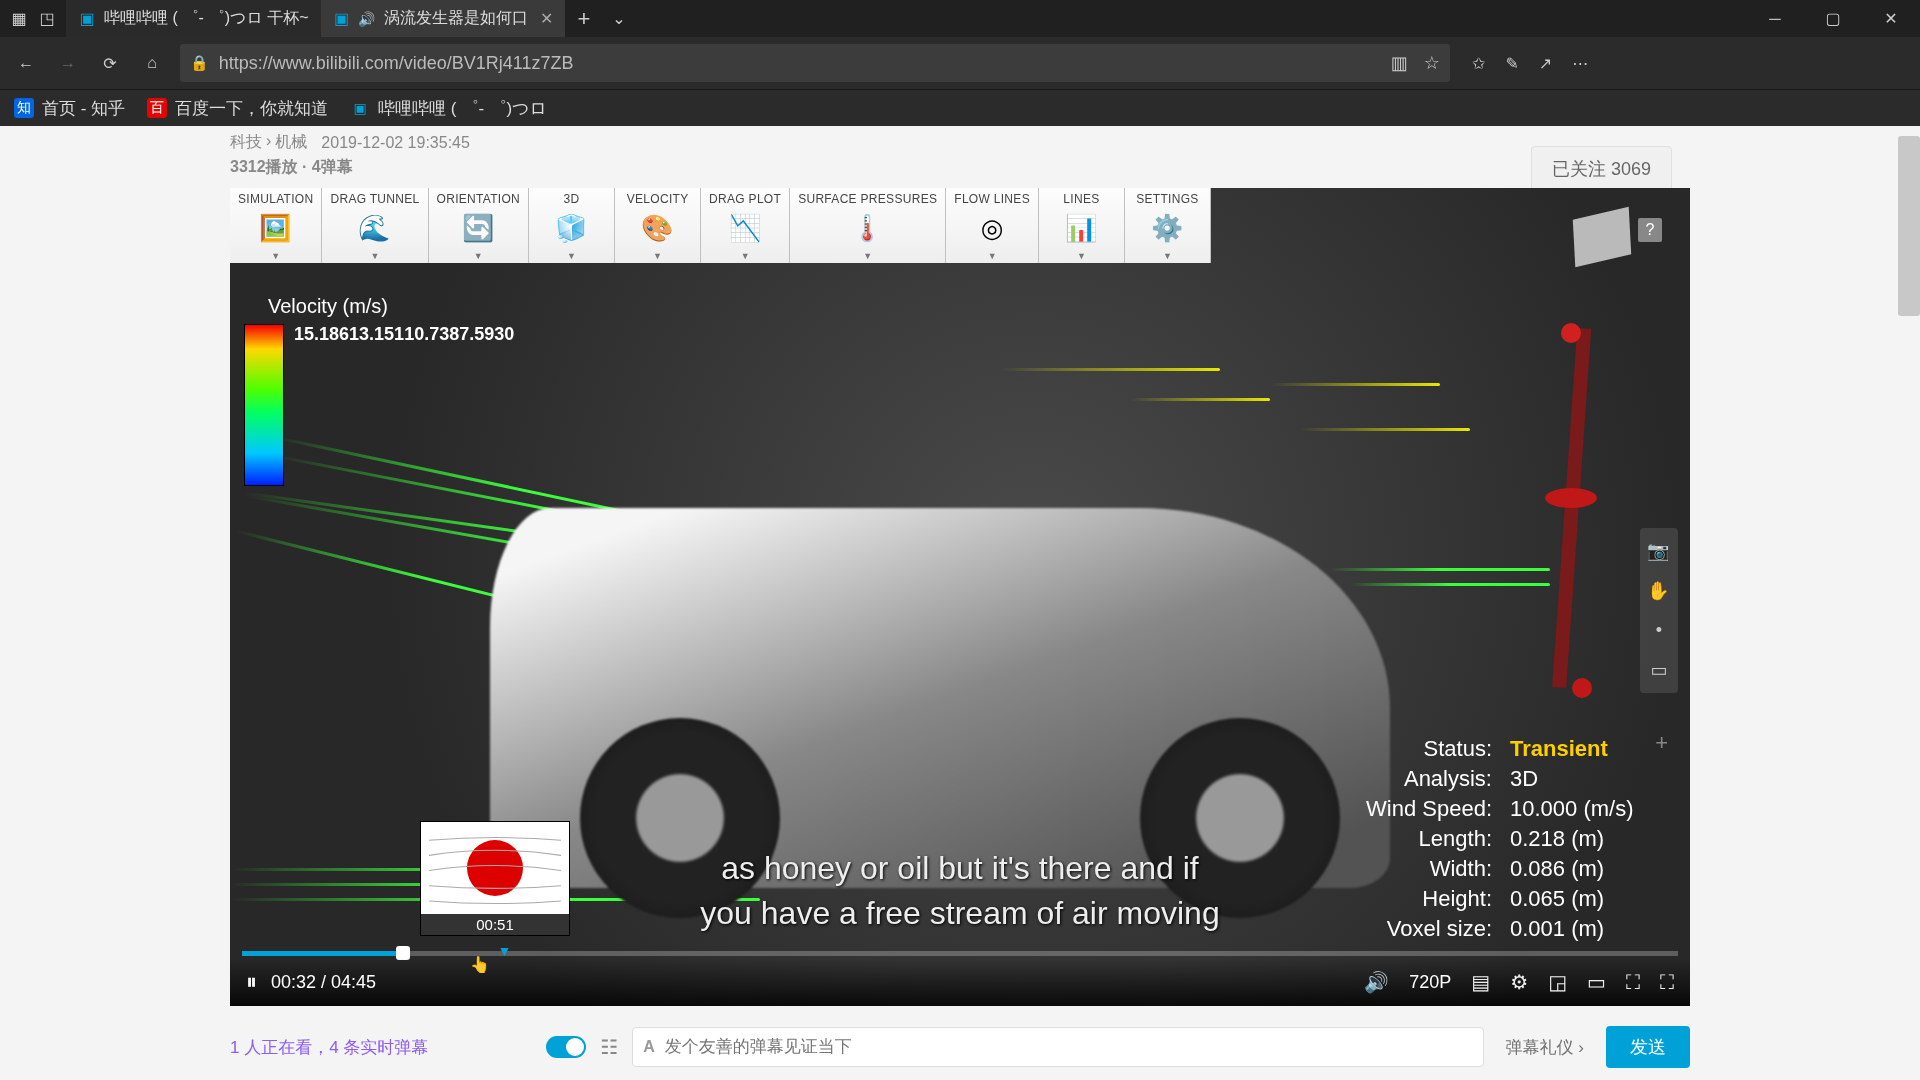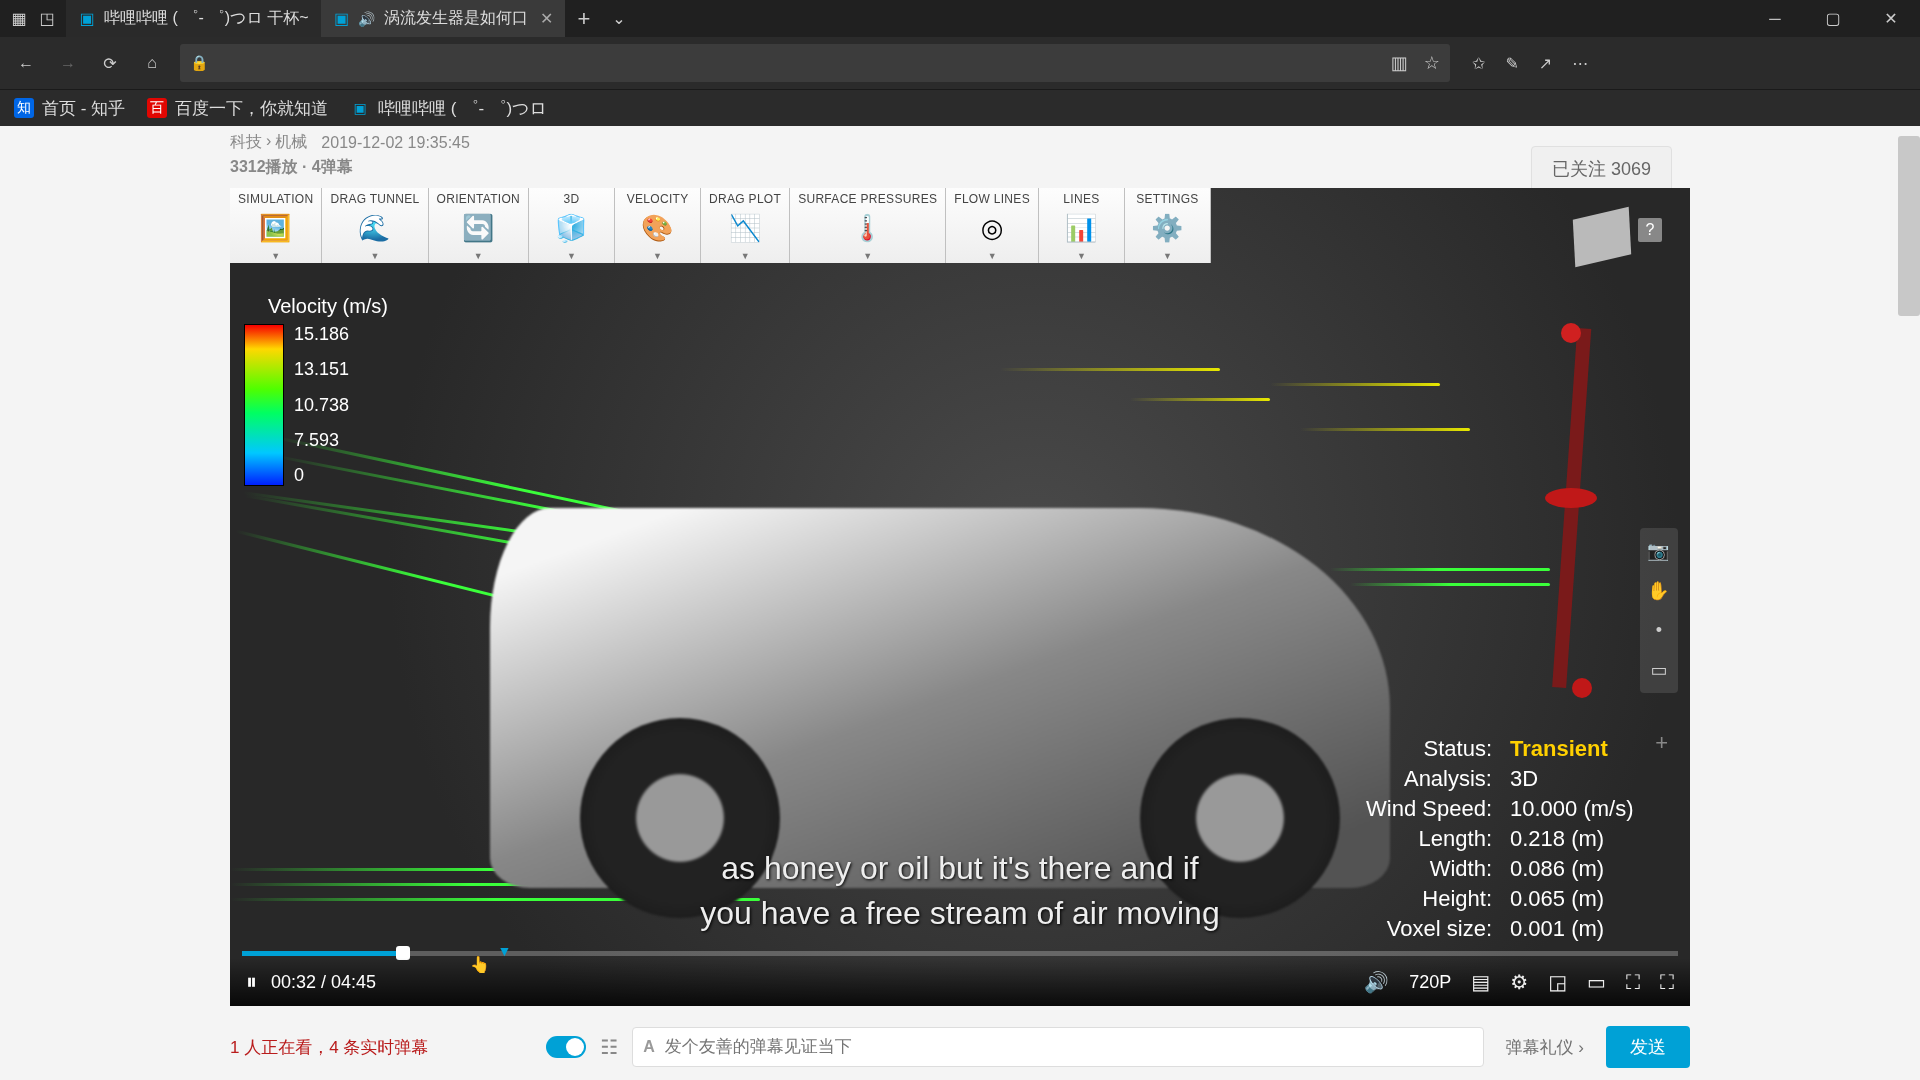--- a/index.html
+++ b/index.html
@@ -60,21 +60,21 @@
     .sim-canvas { position: absolute; inset: 0; background: radial-gradient(circle at 55% 45%, #4a4a4a 0%, #282828 70%); }
     
     .help-icon { position: absolute; top: 30px; right: 28px; width: 24px; height: 24px; background: #888; color: #fff; display: flex; align-items: center; justify-content: center; font-size: 16px; border-radius: 2px; }
     .view-cube { position: absolute; top: 25px; right: 60px; width: 56px; height: 48px; background: #bababa; transform: skewY(-10deg) rotate(-3deg); }
     
     
     .velocity-legend { position: absolute; top: 107px; left: 14px; color: #fff; }
     .legend-title { font-size: 20px; font-weight: 500; margin-left: 24px; margin-bottom: 6px; }
     .legend-body { display: flex; gap: 10px; }
     .color-bar { width: 40px; height: 162px; background: linear-gradient(#f60000, #ffd800 15%, #4fff00 40%, #00ff62 55%, #00c8ff 80%, #0020ff); border: 1px solid #000; }
-    .legend-labels { display: flex; flex-direction: column; justify-content: space-between; font-size: 18px; color: #fff; padding: 0; }
+    .legend-labels { display: flex; flex-direction: row; justify-content: space-between; font-size: 18px; color: #fff; padding: 0; font-weight: bold; }
     
     
     .car-body { position: absolute; top: 320px; left: 260px; width: 900px; height: 380px; }
     .car-shape { width: 100%; height: 100%; background: linear-gradient(160deg, #f5f5f5 10%, #888 50%, #535353 90%); border-radius: 60px 250px 40px 40px / 120px 200px 30px 30px; filter: blur(1px); position: relative; }
     .wheel { position: absolute; width: 200px; height: 200px; border-radius: 50%; background: radial-gradient(circle, #999 30%, #222 32%, #222 60%, #111); bottom: -30px; }
     .wheel.front { right: 50px; }
     .wheel.rear { left: 90px; }
     
     .streamline { position: absolute; height: 3px; border-radius: 2px; }
     .sl-g { background: linear-gradient(90deg, transparent, #3aff3a, #3aff3a); }
@@ -114,21 +114,21 @@
     
     .player-controls { position: absolute; bottom: 0; left: 0; right: 0; height: 48px; display: flex; align-items: center; padding: 0 16px; gap: 14px; color: #fff; background: linear-gradient(transparent, rgba(0,0,0,0.8)); }
     .play-btn { font-size: 22px; }
     .time-display { font-size: 18px; font-family: Arial; }
     .controls-right { margin-left: auto; display: flex; align-items: center; gap: 20px; }
     .ctrl-icon { font-size: 20px; color: #eee; }
     .quality-label { font-size: 18px; font-weight: 500; }
     
     
     .danmaku-bar { display: flex; align-items: center; padding: 10px 0; gap: 14px; margin-top: 10px; }
-    .watching-info { color: #b91c1c; font-size: 17px; }
+    .watching-info { color: #8b5cf6; font-size: 17px; }
     .danmaku-toggle { width: 40px; height: 22px; background: #00a1d6; border-radius: 11px; position: relative; }
     .danmaku-toggle::after { content: ''; position: absolute; right: 2px; top: 2px; width: 18px; height: 18px; background: #fff; border-radius: 50%; }
     .danmaku-settings-icon { color: #888; font-size: 20px; }
     .danmaku-input-wrap { flex: 1; display: flex; align-items: center; border: 1px solid #ddd; border-radius: 4px; height: 40px; padding: 0 10px; gap: 10px; background: #fff; }
     .danmaku-input-wrap input { flex: 1; border: none; outline: none; font-size: 17px; color: #555; }
     .danmaku-gift { color: #737373; font-size: 17px; padding: 0 8px; }
     .send-btn { background: #00a1d6; color: #fff; border: none; padding: 9px 24px; font-size: 18px; border-radius: 4px; }
     .cursor-pointer { position: absolute; bottom: 32px; left: 240px; font-size: 16px; }
   </style>
 </head>
@@ -158,20 +158,21 @@
   </div>
 </div>
 
 <div class="browser-nav">
   <div class="nav-icon">←</div>
   <div class="nav-icon disabled">→</div>
   <div class="nav-icon">⟳</div>
   <div class="nav-icon">⌂</div>
   <div class="url-bar">
     <span class="lock-icon">🔒</span>
+    <input value="https://www.bilibili.com/video/BV1Rj411z7ZB" style="">
     <div class="url-right-icons">
       <span>▥</span>
       <span>☆</span>
     </div>
   </div>
   <div class="nav-right">
     <span>✩</span>
     <span>✎</span>
     <span>↗</span>
     <span>⋯</span>
@@ -347,20 +348,33 @@
             <span class="sim-tool-icon">📊</span>
             <span class="sim-tool-arrow">▼</span>
           </div>
         <div class="sim-tool">
             <span class="sim-tool-label">SETTINGS</span>
             <span class="sim-tool-icon">⚙️</span>
             <span class="sim-tool-arrow">▼</span>
           </div>
       </div>
 
+      <div class="thumb-preview">
+        <div class="thumb-img">
+          <svg class="thumb-lines" viewBox="0 0 130 80">
+            <path d="M0 10 Q 65 5 130 10" stroke="#aaa" fill="none"></path>
+            <path d="M0 25 Q 65 15 130 25" stroke="#aaa" fill="none"></path>
+            <path d="M0 40 Q 65 30 130 40" stroke="#aaa" fill="none"></path>
+            <path d="M0 55 Q 65 60 130 55" stroke="#aaa" fill="none"></path>
+            <path d="M0 70 Q 65 75 130 70" stroke="#aaa" fill="none"></path>
+          </svg>
+          <div class="thumb-circle"></div>
+        </div>
+        <div class="thumb-time">00:51</div>
+      </div>
 
       <div class="progress-bar">
         <div class="progress-played">
           <div class="progress-handle"></div>
         </div>
         <span class="progress-marker" style="left:17.8%">▼</span>
       </div>
 
       <div class="player-controls">
         <span class="play-btn">⏸</span>

